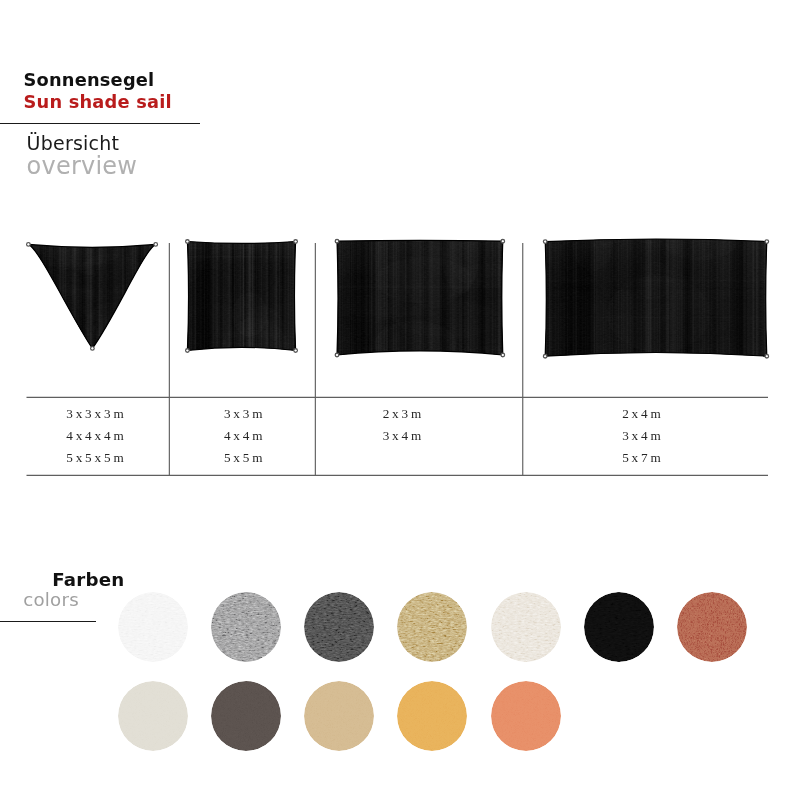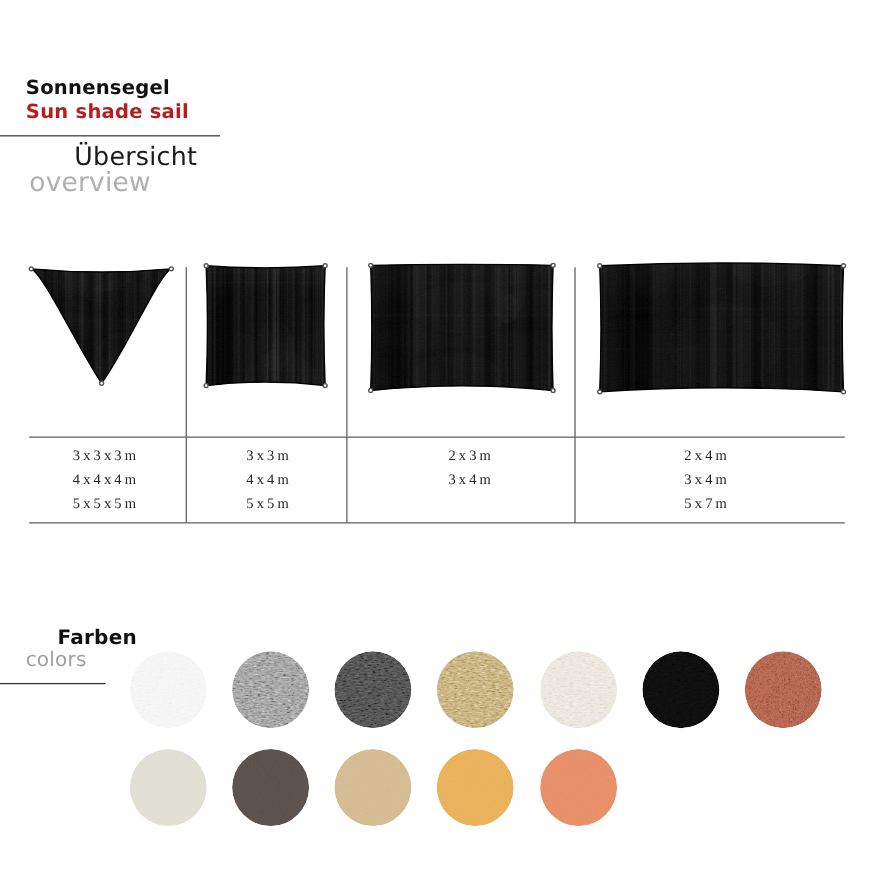--- a/index.html
+++ b/index.html
@@ -12,21 +12,21 @@
   .hdr{position:absolute;left:23.5px;top:69px;}
   .hdr .de{font-size:17.8px;font-weight:700;letter-spacing:.21px;color:#111;line-height:21.6px;
            font-family:"DejaVu Sans",sans-serif;}
   .hdr .en{font-size:17.8px;font-weight:700;letter-spacing:.21px;color:#b91c1c;line-height:21.6px;
            font-family:"DejaVu Sans",sans-serif;}
   .rule{position:absolute;background:#1a1a1a;height:1.4px;}
   .rule.r1{left:0;top:123px;width:200px;}
   .rule.r2{left:0;top:621px;width:96px;}
 
   .sub{position:absolute;left:26.6px;top:131.5px;}
-  .sub .de{font-size:23px;font-weight:400;color:#1b1b1b;line-height:23px;letter-spacing:.22px;margin-left:41px;}
+  .sub .de{font-size:19px;font-weight:400;color:#1b1b1b;line-height:23px;letter-spacing:.22px;}
   .sub .en{font-size:24px;font-weight:400;color:#b0b0b0;line-height:23px;letter-spacing:.22px;}
 
   .farben{position:absolute;left:23.3px;top:570px;}
   .farben .de{font-size:18.2px;font-weight:700;letter-spacing:.21px;color:#111;line-height:20px;margin-left:29px;}
   .farben .en{font-size:18.2px;font-weight:400;letter-spacing:.21px;color:#a0a0a0;line-height:20px;}
 
   
   .tbl{position:absolute;left:0;top:0;width:800px;height:800px;pointer-events:none;}
 
   .dimcol{position:absolute;top:403px;text-align:center;color:#262626;
@@ -1264,21 +1264,21 @@
           <rect x="0" y="0" width="70" height="70" filter="url(#nz11)" opacity="0.16" rx="35" ry="35" style="mix-blend-mode: soft-light;"></rect>
         </svg>
       </div>
     </div>
 
 <div class="dimcol" style="left: 169px; width: 148.5px;">
       <div>3 x 3 m</div>
       <div>4 x 4 m</div>
       <div>5 x 5 m</div>
     </div>
-    <div class="dimcol" style="left: 323px; width: 208px;">
+    <div class="dimcol" style="left: 298px; width: 208px;">
       <div>2 x 3 m</div>
       <div>3 x 4 m</div>
     </div>
     <div class="dimcol" style="left: 518px; width: 247px;">
       <div>2 x 4 m</div>
       <div>3 x 4 m</div>
       <div>5 x 7 m</div>
     </div>
   </div>
 

